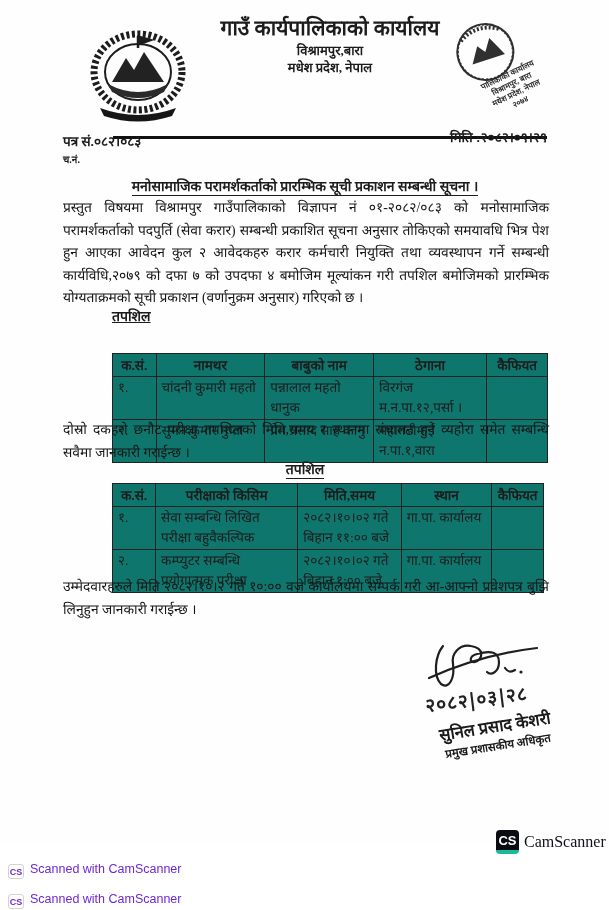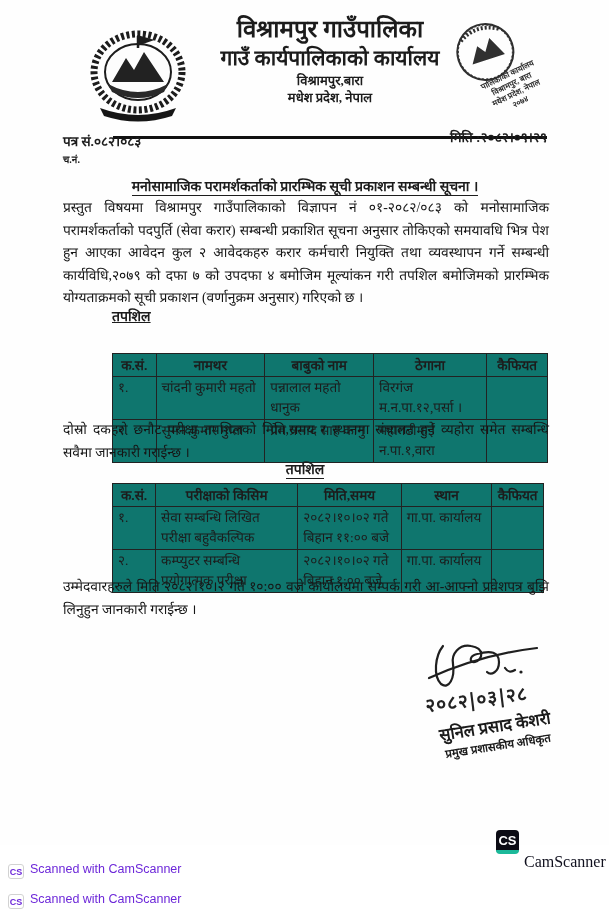--- a/index.html
+++ b/index.html
@@ -79,21 +79,21 @@
   
   .cs-logo { position: absolute; left: 496px; top: 830px; width: 105px; height: 26px; }
   .cs-badge {
     position: absolute; left: 0; top: 0; width: 23px; height: 24px;
     background: #0b0b14; border-radius: 4px; color: #fff; font-weight: bold;
     font-size: 13px; text-align: center; line-height: 21px;
     font-family: "Liberation Sans", sans-serif;
     border-bottom: 4px solid #1cb99a;
   }
   .cs-text { position: absolute; left: 28px; top: 3px; font-size: 16px; color: #10101e;
-    font-family: "Liberation Serif", serif; margin-top: 20px; }
+    font-family: "Liberation Serif", serif; }
   .watermark { position: absolute; left: 8px; height: 18px; color: #6d28d9;
     font-family: "Liberation Sans", sans-serif; font-size: 12.5px; }
   .wm1 { top: 862px; } .wm2 { top: 892px; }
   .wm-badge { display: inline-block; width: 16px; height: 15px; border: 1.5px solid #d2d2d2;
     border-radius: 3px; font-size: 9px; font-weight: bold; text-align: center; line-height: 15px;
     margin-right: 6px; vertical-align: -2px; }
 </style>
 </head>
 <body>
 
@@ -107,21 +107,20 @@
         <ellipse cx="56" cy="48" rx="33" ry="28" stroke-width="2" fill="#fdfdfd"></ellipse>
         <path d="M30 58 L44 34 L52 46 L62 28 L78 52 L82 58 Z" fill="#222" stroke="none"></path>
         <path d="M26 60 Q56 76 86 60 L82 68 Q56 80 30 68 Z" fill="#2a2a2a" stroke="none"></path>
         <path d="M56 12 L56 24" stroke-width="2.5"></path>
         <path d="M56 12 L70 16 L56 21 Z" fill="#1d1d1d" stroke-width="1.5"></path>
         <path d="M18 84 Q56 98 94 84 L90 92 Q56 103 22 92 Z" fill="#161616" stroke="none"></path>
       </g>
     </svg>
 
     <div class="head-text">
-      <div class="org-name">विश्रामपुर गाउँपालिका</div>
       <div class="office-name">गाउँ कार्यपालिकाको कार्यालय</div>
       <div class="addr1">विश्रामपुर,बारा</div>
       <div class="addr2">मधेश प्रदेश, नेपाल</div>
     </div>
 
     <div class="round-stamp">
       <svg width="150" height="112" viewBox="0 0 150 112">
         <g fill="none" stroke="#141414">
           <circle cx="72" cy="34" r="28" stroke-width="2"></circle>
           <circle cx="72" cy="34" r="27" stroke-width="1" stroke-dasharray="2 2"></circle>

